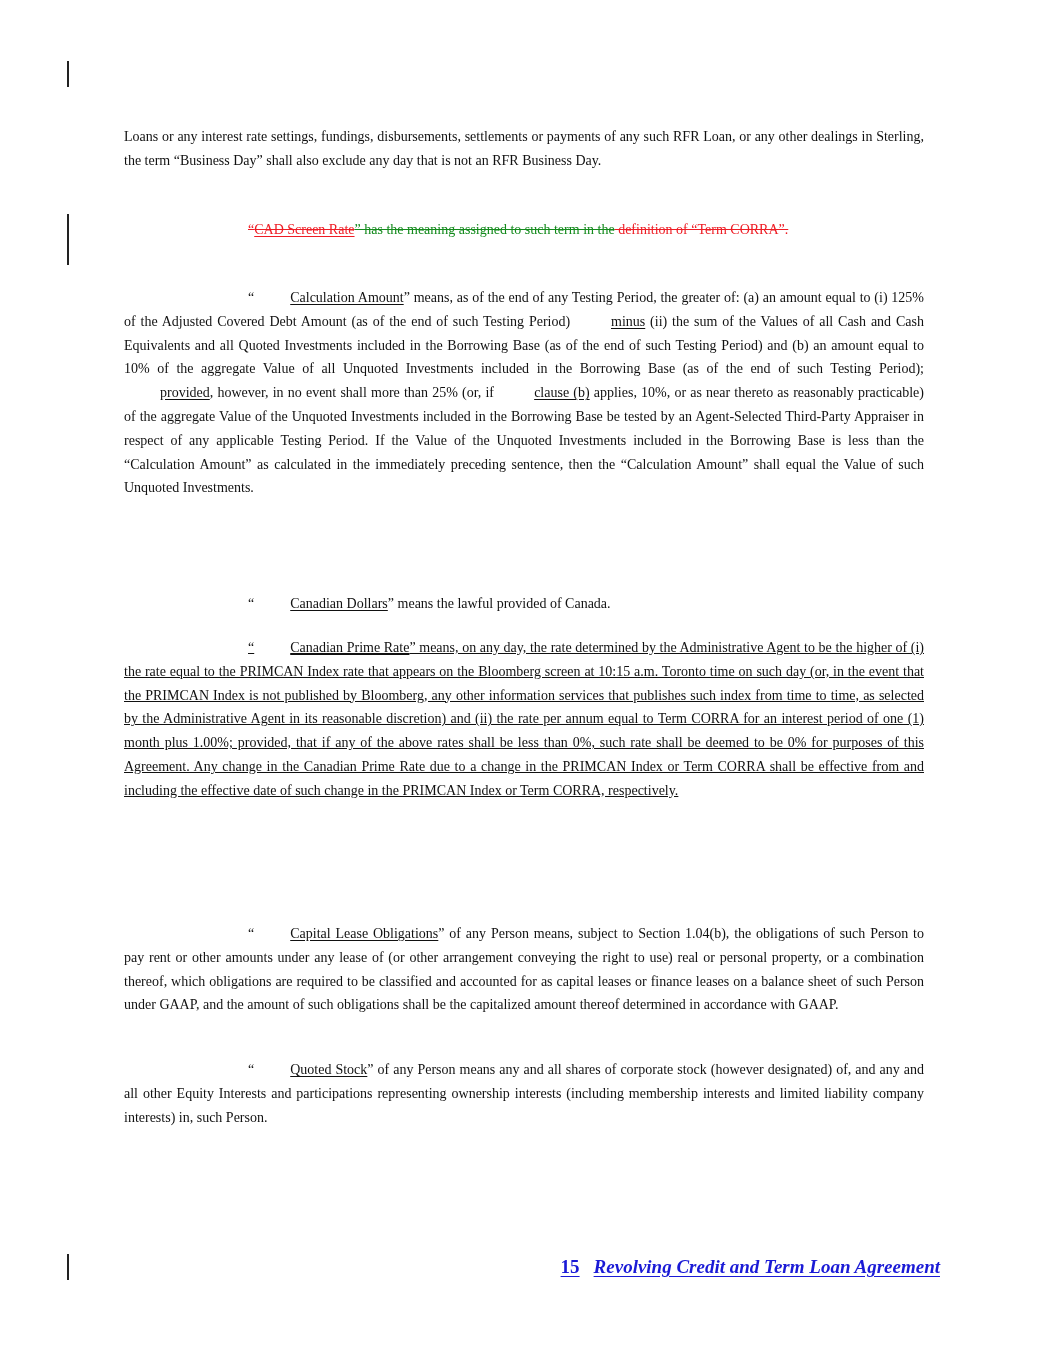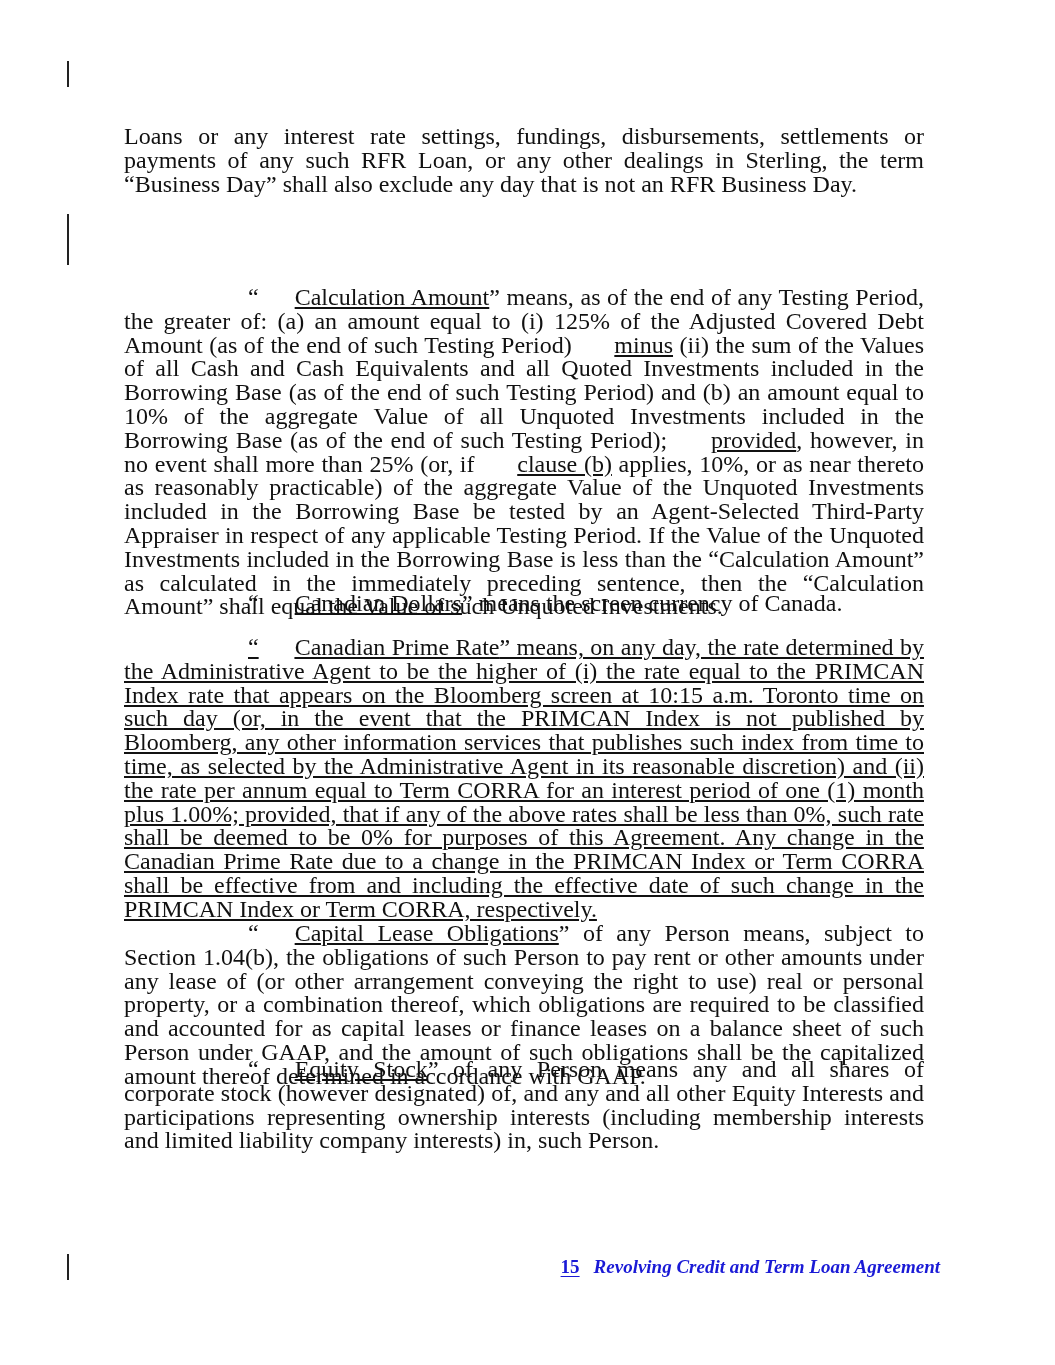--- a/index.html
+++ b/index.html
@@ -25,21 +25,21 @@
     .change-bar {
       position: absolute;
       left: 67px;
       width: 2px;
       background: #222222;
     }
     .text-block {
       position: absolute;
       left: 124px;
       width: 800px;
-      font-size: 24px;
+      font-size: 14px;
       line-height: 23.8px;
       text-align: justify;
     }
     .para {
       margin: 0;
     }
     .indent {
       text-indent: 124px;
     }
     .u {
@@ -73,54 +73,58 @@
       color: #1a1ad6;
       white-space: nowrap;
     }
     .footer .pg {
       text-decoration: underline;
       text-underline-offset: 3px;
       margin-right: 14px;
     }
     .footer .ttl {
       font-style: italic;
+      text-decoration: underline;
       text-underline-offset: 3px;
     }
   </style>
 </head>
 <body>
 
 <div class="page">
 
   <div class="change-bar" style="top:61px;height:26px;"></div>
   <div class="change-bar" style="top:214px;height:51px;"></div>
   <div class="change-bar" style="top:1254px;height:26px;"></div>
 
   <div class="text-block" style="top:125px;">
     <p class="para">Loans or any interest rate settings, fundings, disbursements, settlements or payments of any such RFR Loan, or any other dealings in Sterling, the term “Business Day” shall also exclude any day that is not an RFR Business Day.</p>
   </div>
 
+  <div class="text-block" style="top:218px;">
+    <p class="para indent"><span class="del-red">“</span><span class="del-red-u">CAD Screen Rate</span><span class="del-green">” has the meaning assigned to such term in the</span><span class="del-red"> definition of “Term CORRA”.</span></p>
+  </div>
 
   <div class="text-block" style="top:286px;">
     <p class="para indent"><span>“</span><span class="u">Calculation Amount</span><span>” means, as of the end of any Testing Period, the greater of: (a) an amount equal to (i) 125% of the Adjusted Covered Debt Amount (as of the end of such Testing Period) </span><span class="u">minus</span><span> (ii) the sum of the Values of all Cash and Cash Equivalents and all Quoted Investments included in the Borrowing Base (as of the end of such Testing Period) and (b) an amount equal to 10% of the aggregate Value of all Unquoted Investments included in the Borrowing Base (as of the end of such Testing Period); </span><span class="u">provided</span><span>, however, in no event shall more than 25% (or, if </span><span class="u">clause (b)</span><span> applies, 10%, or as near thereto as reasonably practicable) of the aggregate Value of the Unquoted Investments included in the Borrowing Base be tested by an Agent-Selected Third-Party Appraiser in respect of any applicable Testing Period. If the Value of the Unquoted Investments included in the Borrowing Base is less than the “Calculation Amount” as calculated in the immediately preceding sentence, then the “Calculation Amount” shall equal the Value of such Unquoted Investments.</span></p>
   </div>
 
   <div class="text-block" style="top:592px;">
-    <p class="para indent"><span>“</span><span class="u">Canadian Dollars</span><span>” means the screen currency of Canada.</span></p>
+    <p class="para indent"><span>“</span><span class="u">Canadian Dollars</span><span>” means the lawful provided of Canada.</span></p>
   </div>
 
   <div class="text-block" style="top:636px;text-decoration:underline;">
     <p class="para indent"><span>“</span><span class="u">Canadian Prime Rate</span><span>” means, on any day, the rate determined by the Administrative Agent to be the higher of (i) the rate equal to the PRIMCAN Index rate that appears on the Bloomberg screen at 10:15 a.m. Toronto time on such day (or, in the event that the PRIMCAN Index is not published by Bloomberg, any other information services that publishes such index from time to time, as selected by the Administrative Agent in its reasonable discretion) and (ii) the rate per annum equal to Term CORRA for an interest period of one (1) month plus 1.00%; provided, that if any of the above rates shall be less than 0%, such rate shall be deemed to be 0% for purposes of this Agreement. Any change in the Canadian Prime Rate due to a change in the PRIMCAN Index or Term CORRA shall be effective from and including the effective date of such change in the PRIMCAN Index or Term CORRA, respectively.</span></p>
   </div>
 
   <div class="text-block" style="top:922px;">
     <p class="para indent"><span>“</span><span class="u">Capital Lease Obligations</span><span>” of any Person means, subject to Section 1.04(b), the obligations of such Person to pay rent or other amounts under any lease of (or other arrangement conveying the right to use) real or personal property, or a combination thereof, which obligations are required to be classified and accounted for as capital leases or finance leases on a balance sheet of such Person under GAAP, and the amount of such obligations shall be the capitalized amount thereof determined in accordance with GAAP.</span></p>
   </div>
 
   <div class="text-block" style="top:1058px;">
-    <p class="para indent"><span>“</span><span class="u">Equity Stock</span><span>” of any Person means any and all shares of corporate stock (however designated) of, and any and all other Equity Interests and participations representing ownership interests (including membership interests and limited liability company interests) in, such Person.</span></p>
+    <p class="para indent"><span>“</span><span class="u">Quoted Stock</span><span>” of any Person means any and all shares of corporate stock (however designated) of, and any and all other Equity Interests and participations representing ownership interests (including membership interests and limited liability company interests) in, such Person.</span></p>
   </div>
 
   <div class="footer">
     <span class="pg">15</span><span class="ttl">Revolving Credit and Term Loan Agreement</span>
   </div>
 
 </div>
 
 </body></html>

